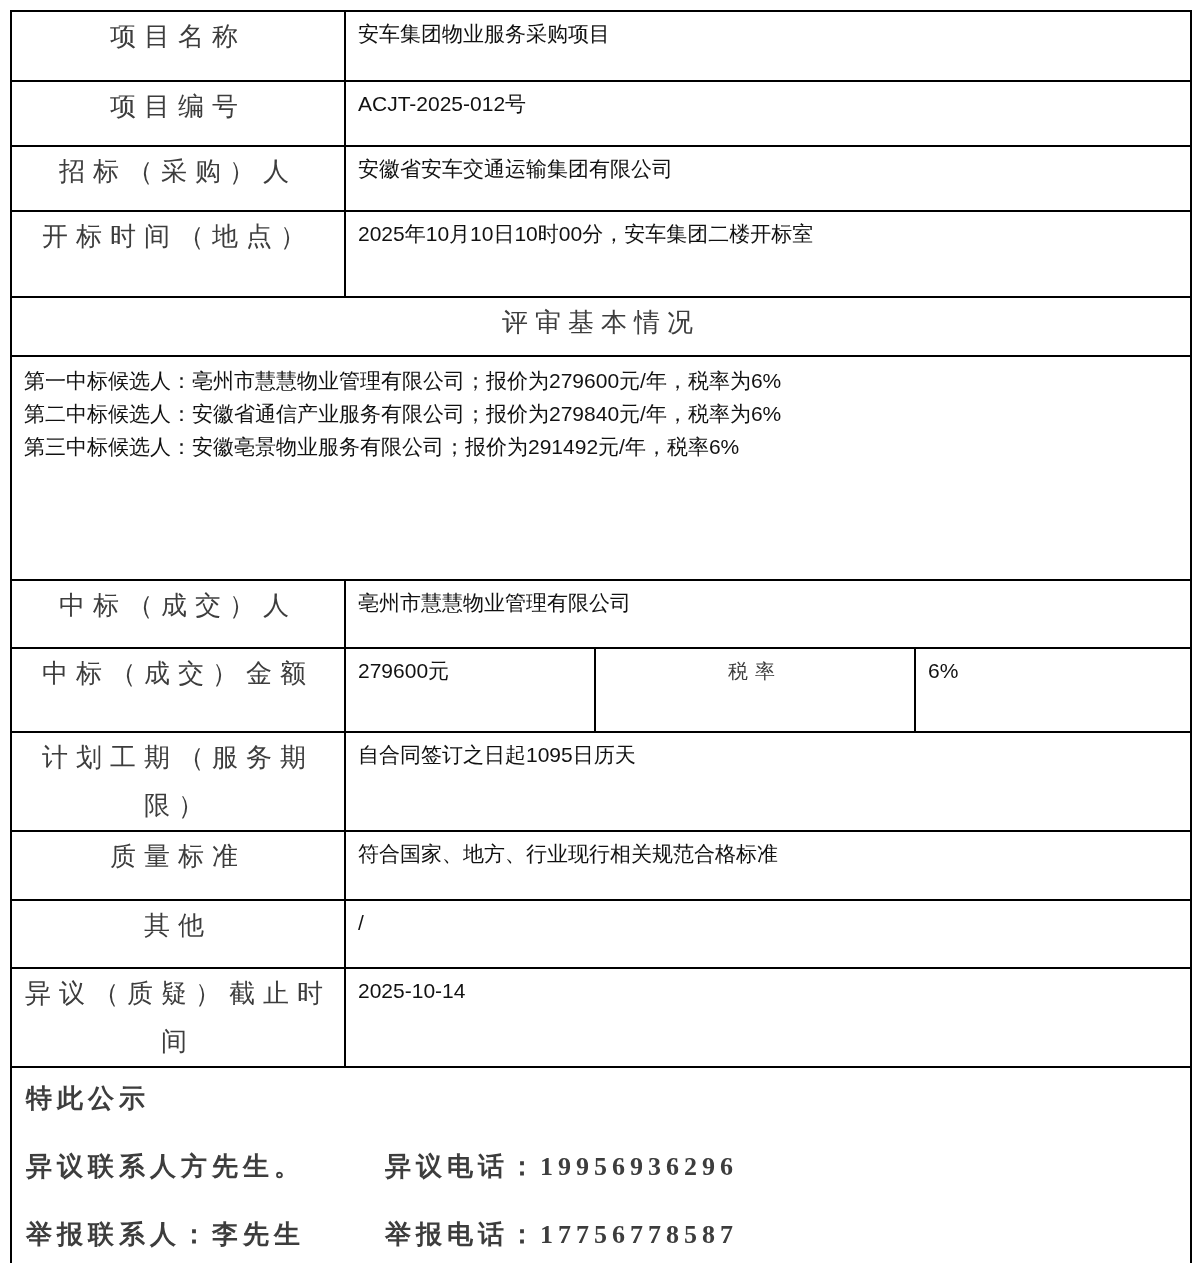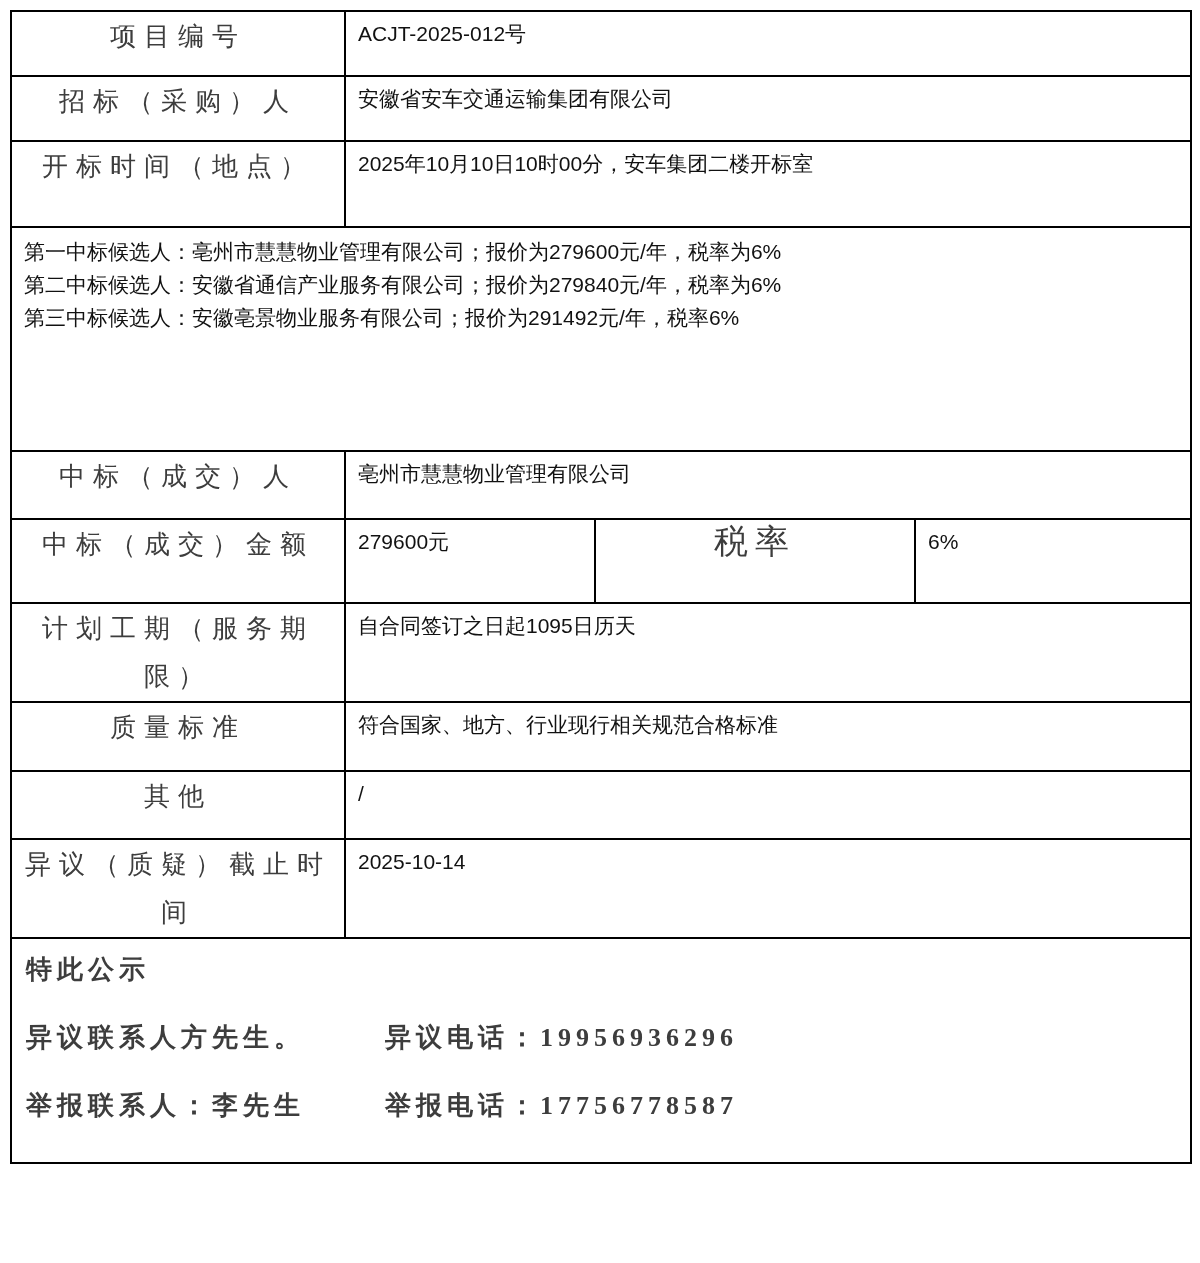--- a/index.html
+++ b/index.html
@@ -60,21 +60,21 @@
   td.cands {
     font-family: "Liberation Sans", "DejaVu Sans", sans-serif;
     font-size: 21px;
     color: #111111;
     line-height: 33px;
     padding: 7px 12px 0 12px;
   }
   
   td.tax {
     font-family: "Liberation Serif", "DejaVu Serif", serif;
-    font-size: 34px;
+    font-size: 20px;
     letter-spacing: 7px;
     color: #3d3d3d;
     text-align: center;
     line-height: 30px;
     padding-top: 7px;
   }
   
   td.footer {
     font-family: "Liberation Serif", "DejaVu Serif", serif;
     font-size: 26px;
@@ -112,36 +112,43 @@
 <div class="page">
   <table class="doc-table">
     <colgroup>
       <col style="width:334px">
       <col style="width:250px">
       <col style="width:320px">
       <col style="width:276px">
     </colgroup>
 
     <tbody>
+        <tr class="r1">
+      <td class="lbl">项目名称</td>
+      <td class="val" colspan="3">安车集团物业服务采购项目</td>
+    </tr>
 
     <tr class="r2">
       <td class="lbl">项目编号</td>
       <td class="val" colspan="3">ACJT-2025-012号</td>
     </tr>
 
     <tr class="r3">
       <td class="lbl">招标（采购）人</td>
       <td class="val" colspan="3">安徽省安车交通运输集团有限公司</td>
     </tr>
 
     <tr class="r4">
       <td class="lbl">开标时间（地点）</td>
       <td class="val" colspan="3">2025年10月10日10时00分，安车集团二楼开标室</td>
     </tr>
 
+    <tr class="r5">
+      <td class="review" colspan="4">评审基本情况</td>
+    </tr>
 
     <tr class="r6">
       <td class="cands" colspan="4">
         <div>第一中标候选人：亳州市慧慧物业管理有限公司；报价为279600元/年，税率为6%</div>
         <div>第二中标候选人：安徽省通信产业服务有限公司；报价为279840元/年，税率为6%</div>
         <div>第三中标候选人：安徽亳景物业服务有限公司；报价为291492元/年，税率6%</div>
       </td>
     </tr>
 
     <tr class="r7">

